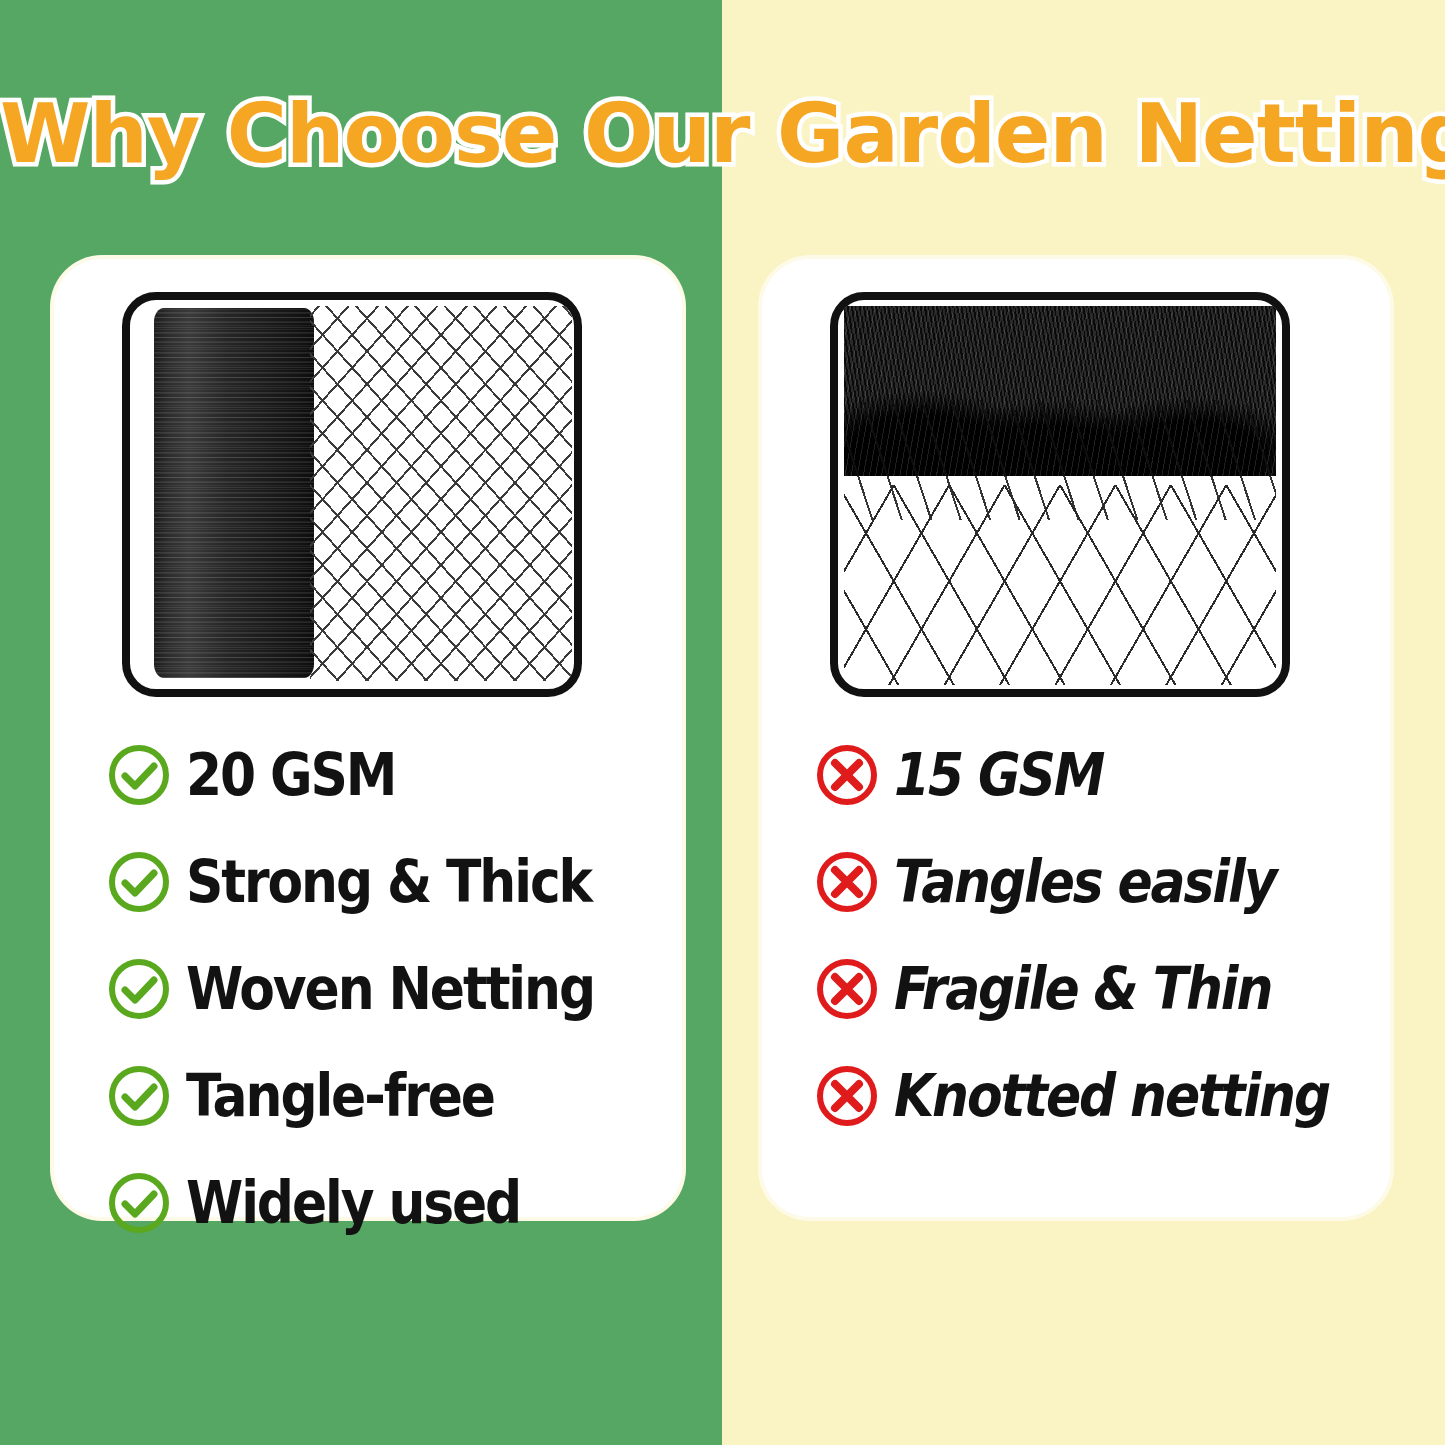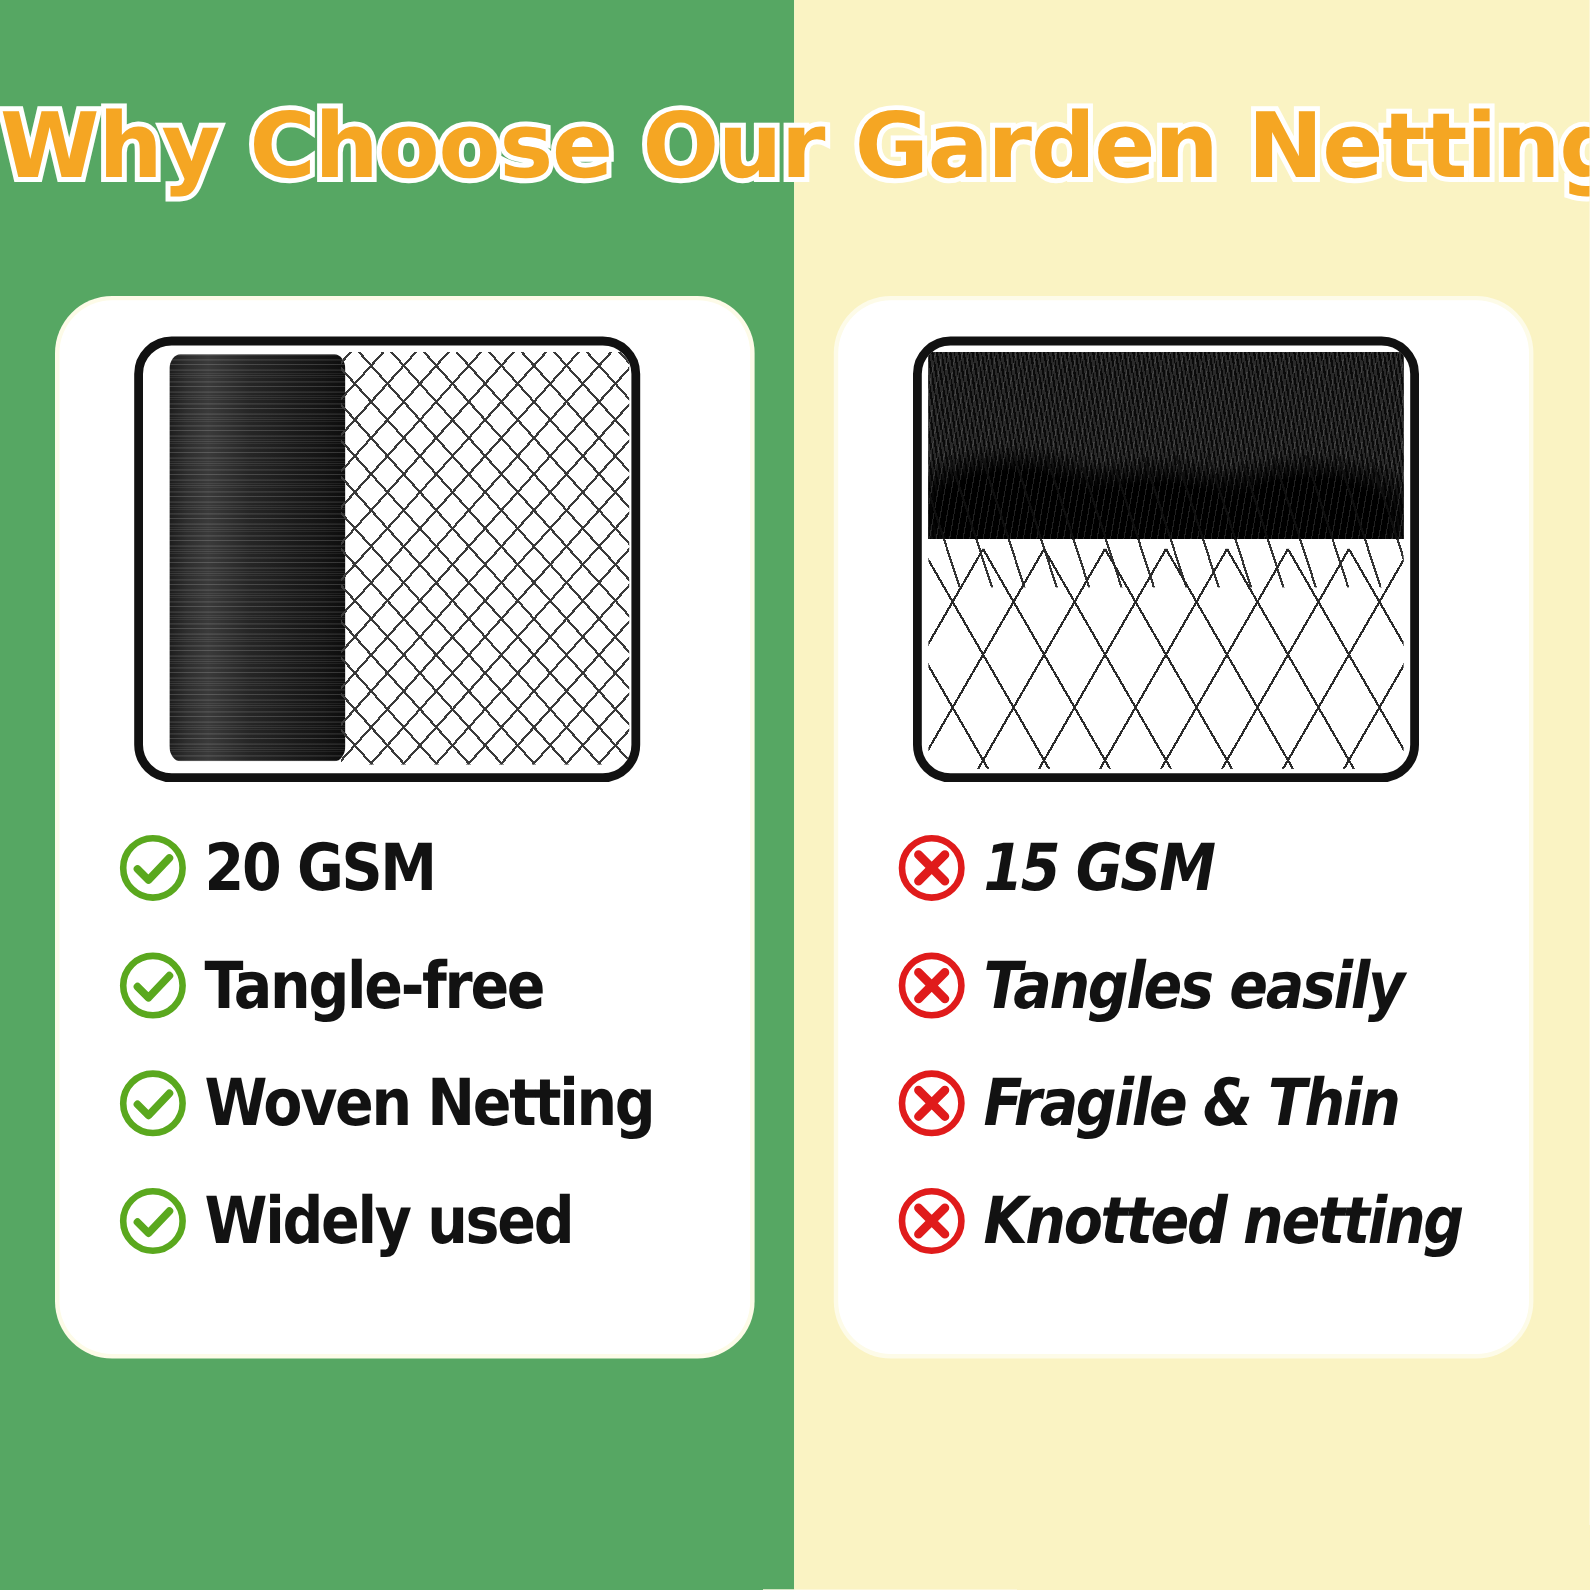--- a/index.html
+++ b/index.html
@@ -49,21 +49,21 @@
     color: #f5a623;
     -webkit-text-stroke: 9px #ffffff;
     paint-order: stroke fill;
     white-space: nowrap;
     z-index: 6;
   }
 
   
   .card {
     position: absolute;
-    top: 273px;
+    top: 259px;
     width: 628px;
     height: 958px;
     background: #ffffff;
     border-radius: 48px;
     box-shadow: 0 0 0 4px #fdfbe8;
     z-index: 4;
   }
   .card-left  { left: 54px; }
   .card-right { left: 762px; font-style: italic; }
 
@@ -231,35 +231,42 @@
 
       <div class="feature-row">
         <svg class="feature-icon" viewBox="0 0 66 66">
           <circle cx="33" cy="33" r="27" fill="none" stroke="#5aa81e" stroke-width="6"></circle>
           <path d="M19 34 L29 44 L48 24" fill="none" stroke="#5aa81e" stroke-width="7" stroke-linecap="round" stroke-linejoin="round"></path>
         </svg>
         <span class="feature-label">20 GSM</span>
       </div>
 
 
+      <div class="feature-row">
+        <svg class="feature-icon" viewBox="0 0 66 66">
+          <circle cx="33" cy="33" r="27" fill="none" stroke="#5aa81e" stroke-width="6"></circle>
+          <path d="M19 34 L29 44 L48 24" fill="none" stroke="#5aa81e" stroke-width="7" stroke-linecap="round" stroke-linejoin="round"></path>
+        </svg>
+        <span class="feature-label">Strong &amp; Thick</span>
+      </div>
+
+      <div class="feature-row">
+        <svg class="feature-icon" viewBox="0 0 66 66">
+          <circle cx="33" cy="33" r="27" fill="none" stroke="#5aa81e" stroke-width="6"></circle>
+          <path d="M19 34 L29 44 L48 24" fill="none" stroke="#5aa81e" stroke-width="7" stroke-linecap="round" stroke-linejoin="round"></path>
+        </svg>
+        <span class="feature-label">Woven Netting</span>
+      </div>
 
       <div class="feature-row">
         <svg class="feature-icon" viewBox="0 0 66 66">
           <circle cx="33" cy="33" r="27" fill="none" stroke="#5aa81e" stroke-width="6"></circle>
           <path d="M19 34 L29 44 L48 24" fill="none" stroke="#5aa81e" stroke-width="7" stroke-linecap="round" stroke-linejoin="round"></path>
         </svg>
         <span class="feature-label">Tangle-free</span>
-      </div>
-
-      <div class="feature-row">
-        <svg class="feature-icon" viewBox="0 0 66 66">
-          <circle cx="33" cy="33" r="27" fill="none" stroke="#5aa81e" stroke-width="6"></circle>
-          <path d="M19 34 L29 44 L48 24" fill="none" stroke="#5aa81e" stroke-width="7" stroke-linecap="round" stroke-linejoin="round"></path>
-        </svg>
-        <span class="feature-label">Woven Netting</span>
       </div>
 
       <div class="feature-row">
         <svg class="feature-icon" viewBox="0 0 66 66">
           <circle cx="33" cy="33" r="27" fill="none" stroke="#5aa81e" stroke-width="6"></circle>
           <path d="M19 34 L29 44 L48 24" fill="none" stroke="#5aa81e" stroke-width="7" stroke-linecap="round" stroke-linejoin="round"></path>
         </svg>
         <span class="feature-label">Widely used</span>
       </div>
 

